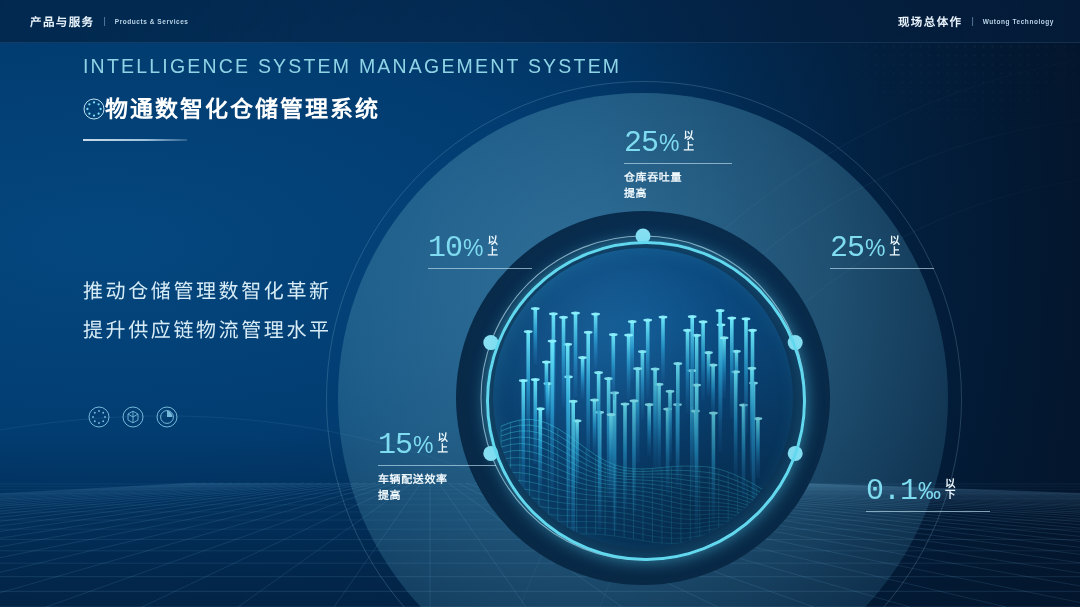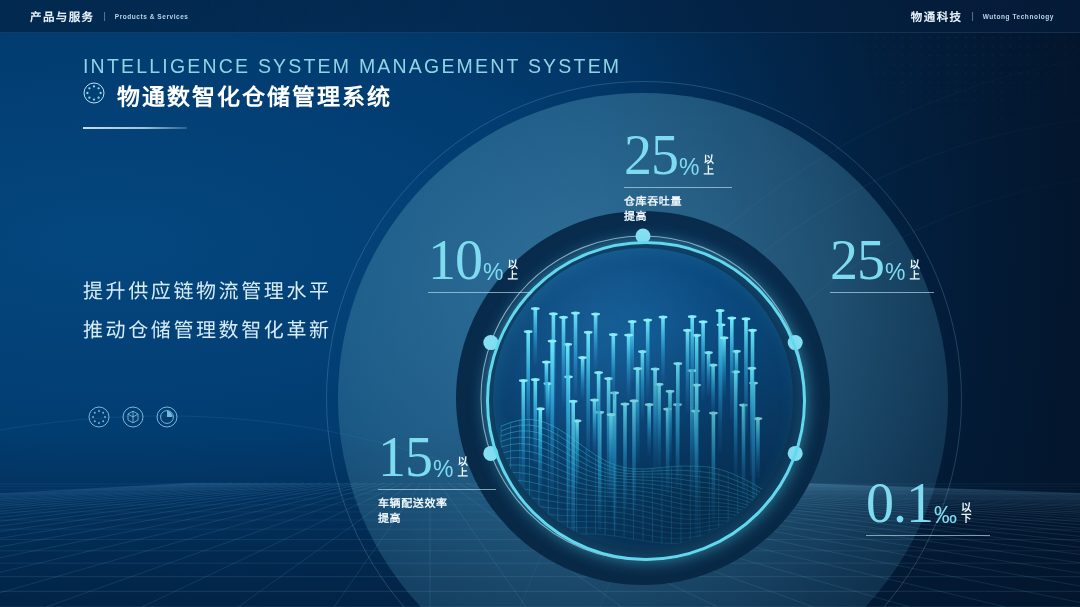--- a/index.html
+++ b/index.html
@@ -32,37 +32,37 @@
     position:absolute;right:-40px;top:-30px;width:420px;height:210px;
     background-image:radial-gradient(circle, rgba(120,190,235,.22) 1.1px, rgba(0,0,0,0) 1.2px);
     background-size:9px 9px;
     -webkit-mask-image:radial-gradient(ellipse 60% 70% at 75% 35%, #000 0%, rgba(0,0,0,.35) 55%, transparent 78%);
             mask-image:radial-gradient(ellipse 60% 70% at 75% 35%, #000 0%, rgba(0,0,0,.35) 55%, transparent 78%);
     opacity:.85;pointer-events:none;
   }
   .swoosh{position:absolute;inset:0;pointer-events:none;}
   
   .topbar{
-    position:absolute;left:0;top:0;width:1080px;height:33px;
+    position:absolute;left:0;top:0;width:1080px;height:43px;
     background:linear-gradient(90deg, rgba(2,38,74,.85) 0%, rgba(3,35,70,.62) 45%, rgba(4,28,58,.80) 100%);
     border-bottom:1px solid rgba(120,175,220,.14);
     display:flex;align-items:center;justify-content:space-between;
     box-sizing:border-box;padding:0 26px 0 30px;z-index:40;
   }
   .brandgrp{display:flex;align-items:center;gap:9px;}
   .brand-cn{font-size:11.5px;color:#e8f3fb;letter-spacing:1.4px;font-weight:700;}
   .brand-sep{font-size:9px;color:#7fa8cd;opacity:.8;}
   .brand-en{font-size:6.5px;color:#b9d4e8;letter-spacing:.55px;font-weight:700;}
   
   .titleblock{position:absolute;left:83px;top:55px;z-index:30;}
   .title-en{
     font-size:19.5px;color:#8fd4e6;letter-spacing:2.2px;font-weight:300;
     white-space:nowrap;
   }
-  .title-row{display:flex;align-items:center;gap:12px;}
+  .title-row{display:flex;align-items:flex-end;margin-top:12px;}
   .title-cn{
     font-size:23px;color:#ffffff;letter-spacing:2px;font-weight:700;white-space:nowrap;
     font-family:"DejaVu Serif","Liberation Serif",serif;
   }
   .title-divider{
     margin-top:15px;width:104px;height:2px;
     background:linear-gradient(90deg,#c9dbe9 0%, #9fc2da 60%, rgba(160,195,220,.25) 100%);
   }
   
   .lede{position:absolute;left:83px;top:272px;z-index:30;}
@@ -110,22 +110,22 @@
     background:radial-gradient(circle at 35% 25%, rgba(120,200,240,.10) 0%, rgba(0,0,0,0) 45%),
                radial-gradient(circle at 70% 85%, rgba(2,24,48,.45) 0%, rgba(0,0,0,0) 55%);
     pointer-events:none;
   }
   
   .ground{position:absolute;left:0;bottom:0;width:1080px;height:130px;z-index:6;pointer-events:none;opacity:.9;}
   
   .stat{position:absolute;z-index:35;}
   .stat .num-row{display:flex;align-items:flex-end;gap:1px;}
   .stat .num{
-    font-size:56px;line-height:.92;color:#7fdcf0;font-weight:300;letter-spacing:-1px;
-    font-family:Liberation Serif, serif;
+    font-size:30px;line-height:.92;color:#7fdcf0;font-weight:300;letter-spacing:-1px;
+    font-family:Liberation Mono, monospace;
   }
   .stat .unit{font-size:23px;line-height:1;color:#7fdcf0;font-weight:300;padding-bottom:3px;}
   .stat .suffix{
     display:flex;flex-direction:column;align-items:center;justify-content:flex-end;
     font-size:10.5px;line-height:1.08;color:#eaf6fc;padding-bottom:5px;margin-left:3px;
     font-family:"DejaVu Serif","Liberation Serif",serif;font-weight:700;
   }
   .stat .rule{height:1px;background:rgba(190,225,240,.65);margin:5px 0 6px;}
   .stat .desc{
     font-size:11px;line-height:1.45;color:#eef7fc;letter-spacing:.6px;
@@ -450,21 +450,21 @@
   <div class="vignette-right"></div>
   <div class="vignette-bottom"></div>
 
   <div class="topbar">
     <div class="brandgrp">
       <span class="brand-cn">产品与服务</span>
       <span class="brand-sep">|</span>
       <span class="brand-en">Products &amp; Services</span>
     </div>
     <div class="brandgrp">
-      <span class="brand-cn">物通科技</span>
+      <span class="brand-cn">现场总体作</span>
       <span class="brand-sep">|</span>
       <span class="brand-en">Wutong Technology</span>
     </div>
   </div>
 
   <div class="titleblock">
     <div class="title-en">INTELLIGENCE SYSTEM MANAGEMENT SYSTEM</div>
     <div class="title-row">
       <span>
         <svg width="22" height="22" viewBox="0 0 22 22">
@@ -480,22 +480,22 @@
               <circle cx="6.4" cy="6.3" r="1.15"></circle>
           </g>
         </svg>
       </span>
       <span class="title-cn">物通数智化仓储管理系统</span>
     </div>
     <div class="title-divider"></div>
   </div>
 
   <div class="lede">
+    <div class="lede-line">推动仓储管理数智化革新</div>
     <div class="lede-line">提升供应链物流管理水平</div>
-    <div class="lede-line">推动仓储管理数智化革新</div>
   </div>
 
   <div class="deco">
     <span>
       <svg width="22" height="22" viewBox="0 0 22 22">
         <circle cx="11" cy="11" r="10" fill="none" stroke="#74b9da" stroke-width="1"></circle>
         <g fill="#74b9da">
           <circle cx="11" cy="5" r=".95"></circle>
             <circle cx="15.2" cy="6.8" r=".95"></circle>
           <circle cx="17" cy="11" r=".95"></circle>

